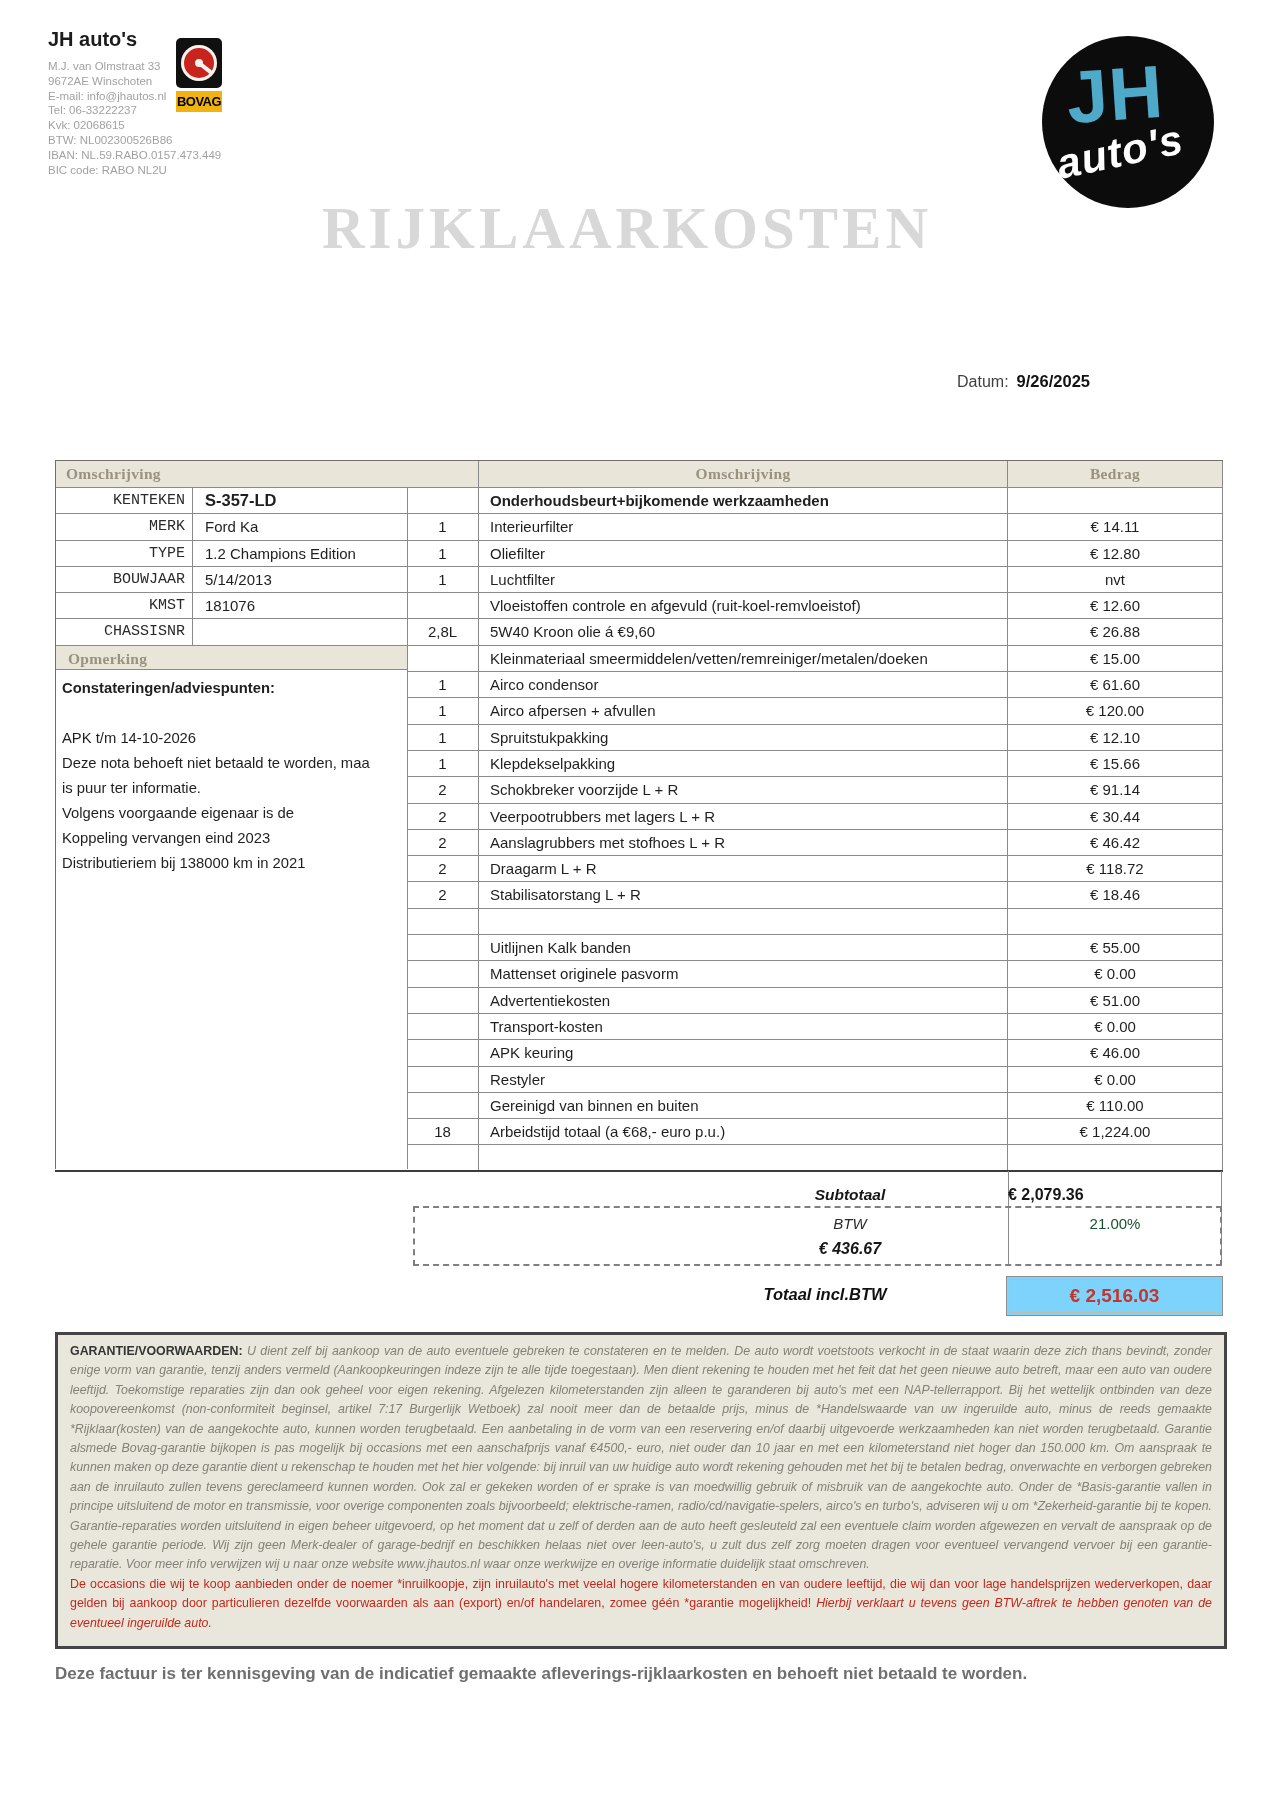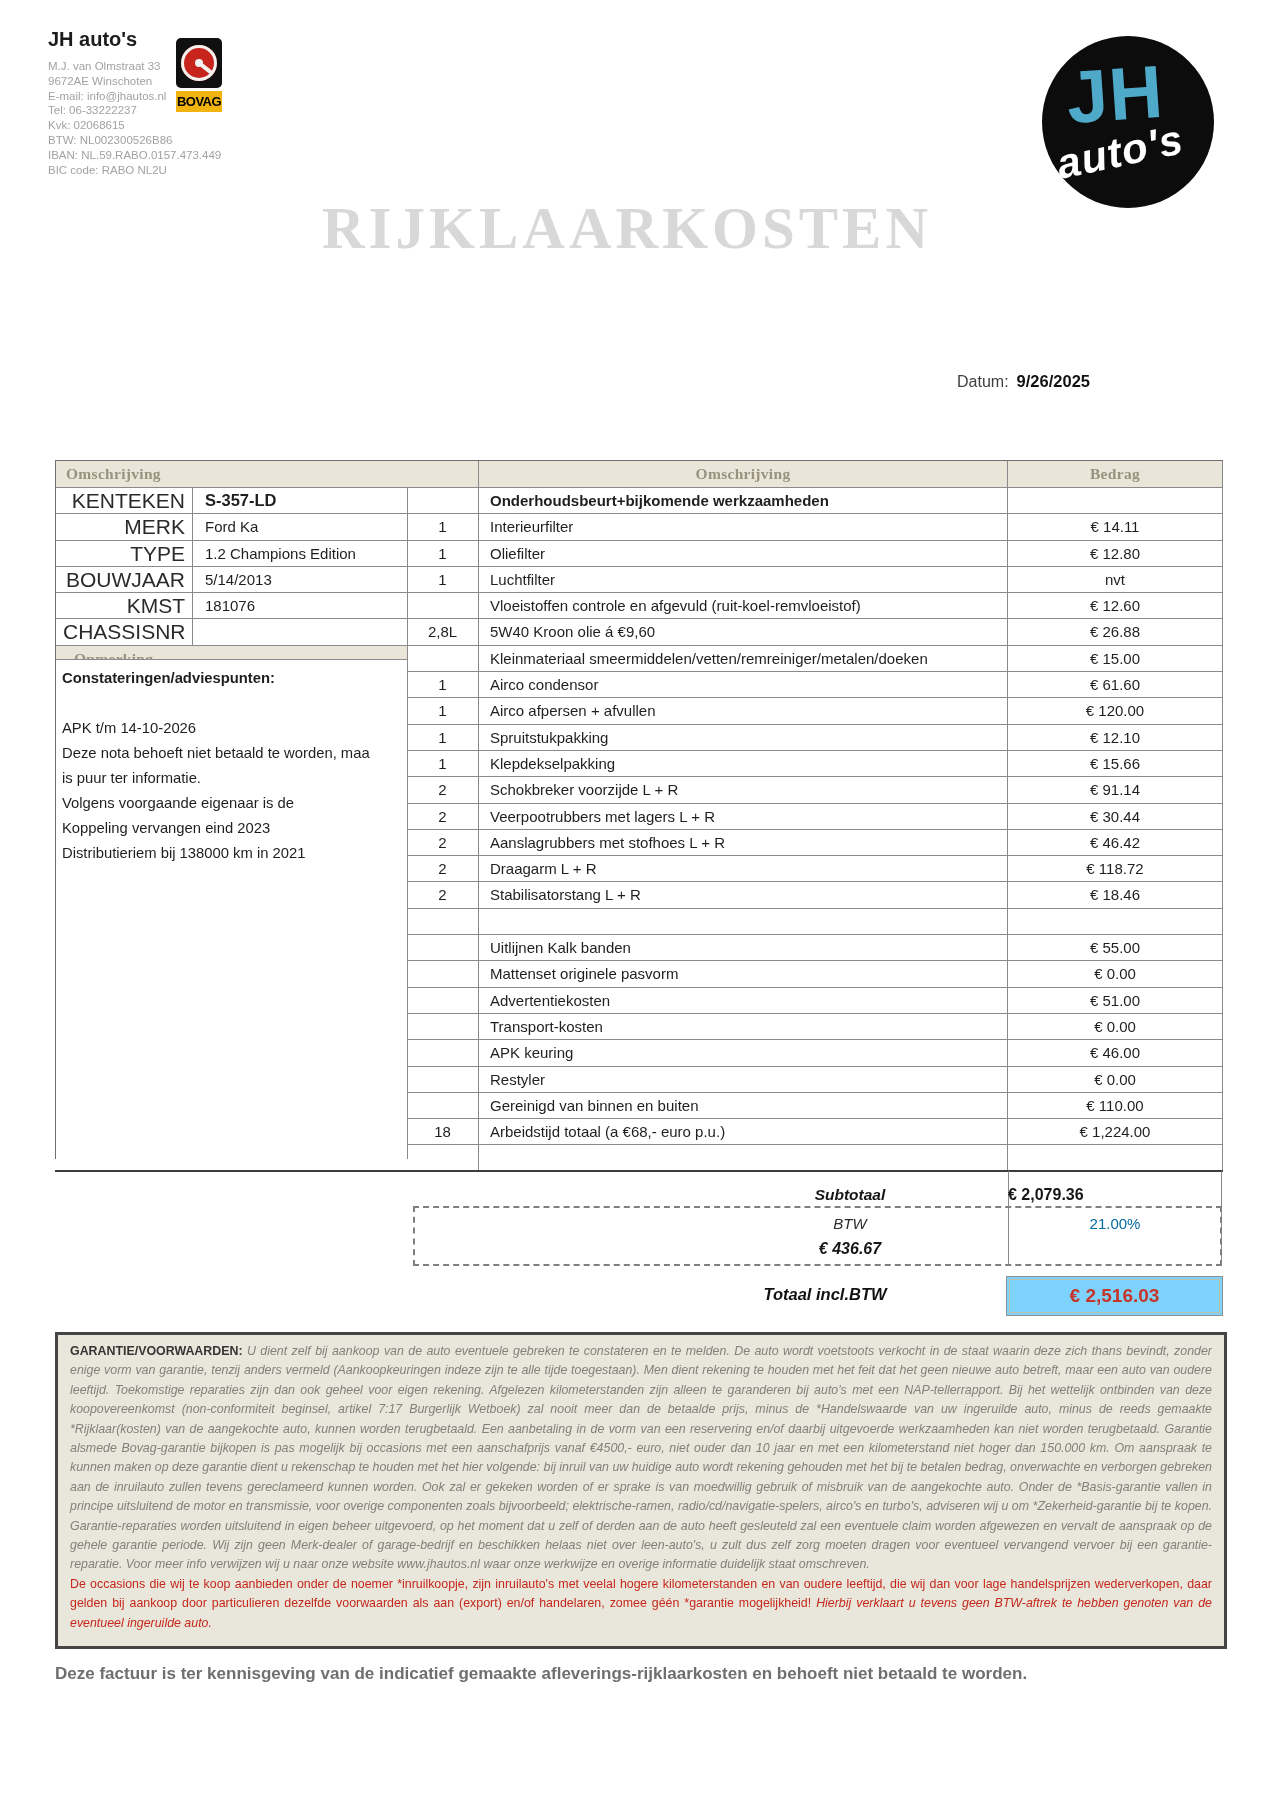--- a/index.html
+++ b/index.html
@@ -36,24 +36,24 @@
   
   .beige{background:#e9e6d9;font-family:"Liberation Serif",serif;font-weight:700;color:#99927f;
          font-size:15.5px;letter-spacing:.3px;}
   .cellb{border-right:1px solid #8a8a8a;border-bottom:1px solid #8a8a8a;box-sizing:border-box;
          overflow:hidden;white-space:nowrap;}
 
   .veh-table{position:absolute;left:55px;top:460px;width:353px;box-sizing:border-box;
              border-left:1.5px solid #6f6f6f;border-top:1.5px solid #6f6f6f;}
   .veh-header{height:27px;line-height:26px;padding-left:10px;}
   .veh-row{display:grid;grid-template-columns:137px 215px;height:26.3px;}
-  .veh-label{text-align:right;padding:0 7px;font-size:21px;line-height:25px;color:#2a2a2a;}
+  .veh-label{text-align:right;padding:0 7px;font-size:15px;line-height:25px;color:#2a2a2a;font-family:Liberation Mono, monospace;}
   .veh-value{padding-left:12px;font-size:15px;line-height:25px;color:#1f1f1f;}
   .veh-row.bold .veh-value{font-weight:700;font-size:16.5px;}
-  .remark-header{height:14px;line-height:26px;padding-left:18px;}
+  .remark-header{height:24px;line-height:26px;padding-left:12px;}
   .remarks-box{height:499px;border-right:1px solid #8a8a8a;box-sizing:border-box;
                padding:6px 4px 0 6px;overflow:hidden;}
   .remark-line{font-size:14.8px;line-height:25px;min-height:25px;color:#1f1f1f;white-space:nowrap;}
   .remark-line.bold{font-weight:700;}
 
   .items-table{position:absolute;left:407px;top:460px;width:816px;box-sizing:border-box;
                border-top:1.5px solid #6f6f6f;}
   .items-header{display:grid;grid-template-columns:72px 529px 215px;height:27px;}
   .items-header .cellb{line-height:26px;text-align:center;}
   .item-row{display:grid;grid-template-columns:72px 529px 215px;height:26.3px;}
@@ -67,21 +67,21 @@
   
   .amt-rails{position:absolute;left:1008px;top:1171px;width:214px;height:95px;box-sizing:border-box;
              border-left:1px solid #8a8a8a;border-right:1px solid #8a8a8a;}
   .lbl-right{position:absolute;width:300px;text-align:center;white-space:nowrap;font-style:italic;}
   .subtotal-label{left:700px;top:1186px;font-size:15.5px;font-weight:700;color:#161616;}
   .subtotal-value{position:absolute;left:1008px;top:1186px;width:214px;
                   font-size:16px;font-weight:700;color:#161616;}
   .dashed-box{position:absolute;left:413px;top:1206px;width:809px;height:60px;box-sizing:border-box;
               border:2px dashed #7f7f7f;}
   .btw-label{left:700px;top:1215px;font-size:15px;color:#2c2c2c;}
-  .btw-pct{position:absolute;left:1008px;top:1215px;width:214px;text-align:center;font-size:15px;color:#0369a1;}
+  .btw-pct{position:absolute;left:1008px;top:1215px;width:214px;text-align:center;font-size:15px;color:#14532d;}
   .btw-value{left:700px;top:1240px;font-size:16px;font-weight:700;color:#161616;}
   .total-label{left:650px;width:350px;top:1285px;font-size:16.5px;font-weight:700;color:#111;}
   .total-box{position:absolute;left:1006px;top:1276px;width:217px;height:40px;box-sizing:border-box;
              background:#7dd3fc;border:1px solid #8f8f8f;}
   .total-box::before{content:"";position:absolute;inset:2px;border:1px solid #bfbdae;}
   .total-value{position:relative;text-align:center;line-height:38px;font-size:19px;font-weight:700;color:#c6352b;}
 
   
   .terms{position:absolute;left:55px;top:1332px;width:1172px;height:317px;box-sizing:border-box;
          background:#e9e7db;border:3px solid #454545;padding:7px 12px;overflow:hidden;}

